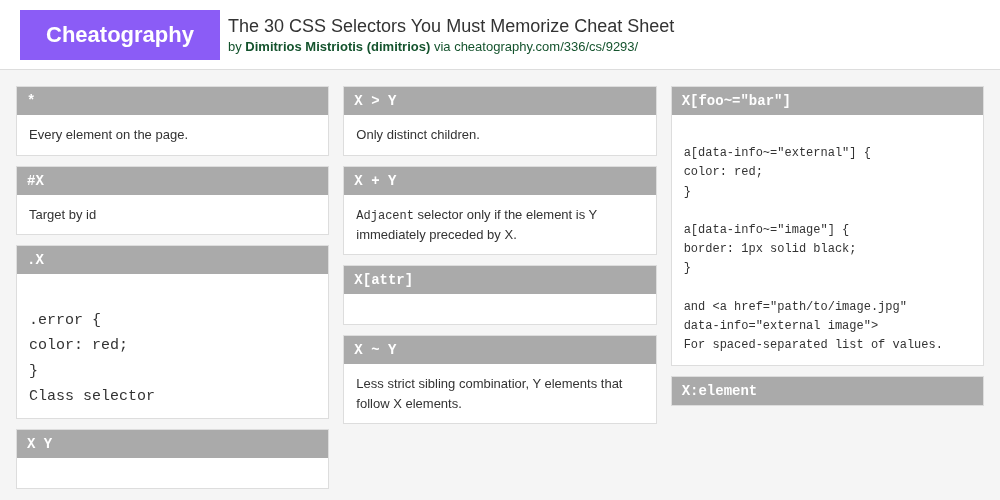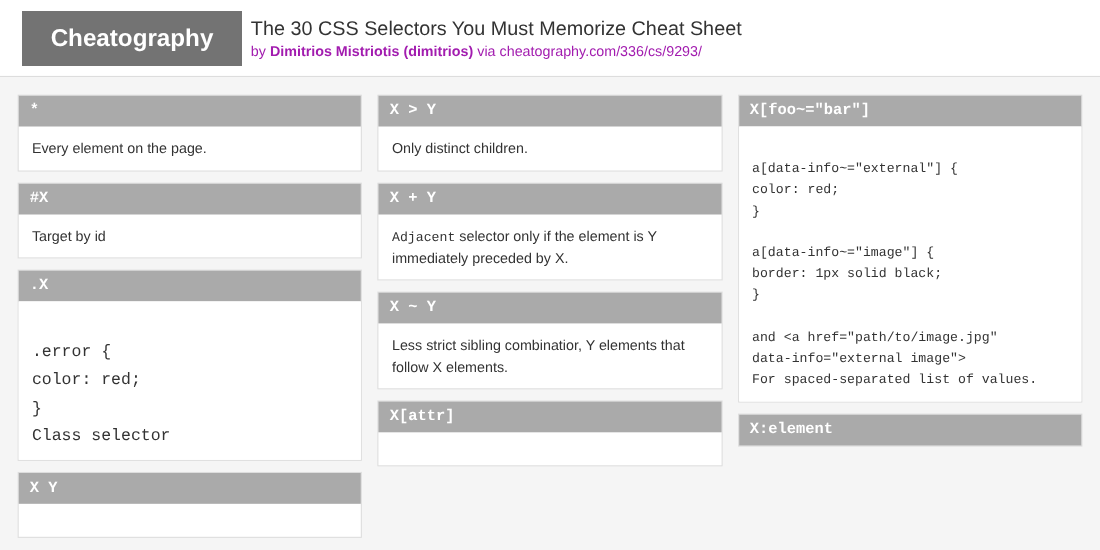--- a/index.html
+++ b/index.html
@@ -14,21 +14,21 @@
     .header {
       display: flex;
       align-items: center;
       background: #fff;
       padding: 12px 20px;
       border-bottom: 1px solid #ddd;
       height: 70px;
     }
 
     .logo-box {
-      background: #737373;
+      background: #8b5cf6;
       color: #fff;
       font-size: 22px;
       font-weight: bold;
       padding: 10px 18px;
       min-width: 200px;
       text-align: center;
       height: 50px;
       display: flex;
       align-items: center;
       justify-content: center;
@@ -39,21 +39,21 @@
     }
 
     .header-title {
       font-size: 18px;
       color: #333;
       font-weight: normal;
     }
 
     .header-subtitle {
       font-size: 13px;
-      color: #a21caf;
+      color: #14532d;
       margin-top: 2px;
     }
 
     .main {
       display: flex;
       padding: 16px;
       gap: 14px;
       height: 430px;
       overflow: hidden;
     }
@@ -181,33 +181,33 @@
         <span>X + Y</span>
       </div>
       <div class="card-body">
         <span style="font-family:'Courier New',monospace;font-size:12px;">Adjacent</span>
         <span> selector only if the element is Y immediately preceded by X.</span>
       </div>
     </div>
 
     <div class="card">
       <div class="card-header">
-        <span>X ~ Y</span>
-      </div>
-      <div class="card-body">
-        <span>Less strict sibling combinatior, Y elements that follow X elements.</span>
-      </div>
-    </div>
-
-    <div class="card">
-      <div class="card-header">
         <span>X[attr]</span>
       </div>
       <div class="card-body" style="min-height:30px;">
         <span></span>
+      </div>
+    </div>
+
+    <div class="card">
+      <div class="card-header">
+        <span>X ~ Y</span>
+      </div>
+      <div class="card-body">
+        <span>Less strict sibling combinatior, Y elements that follow X elements.</span>
       </div>
     </div>
 
   </div>
 
   <div class="column right-column">
 
     <div class="card">
       <div class="card-header">
         <span>X[foo~="bar"]</span>

